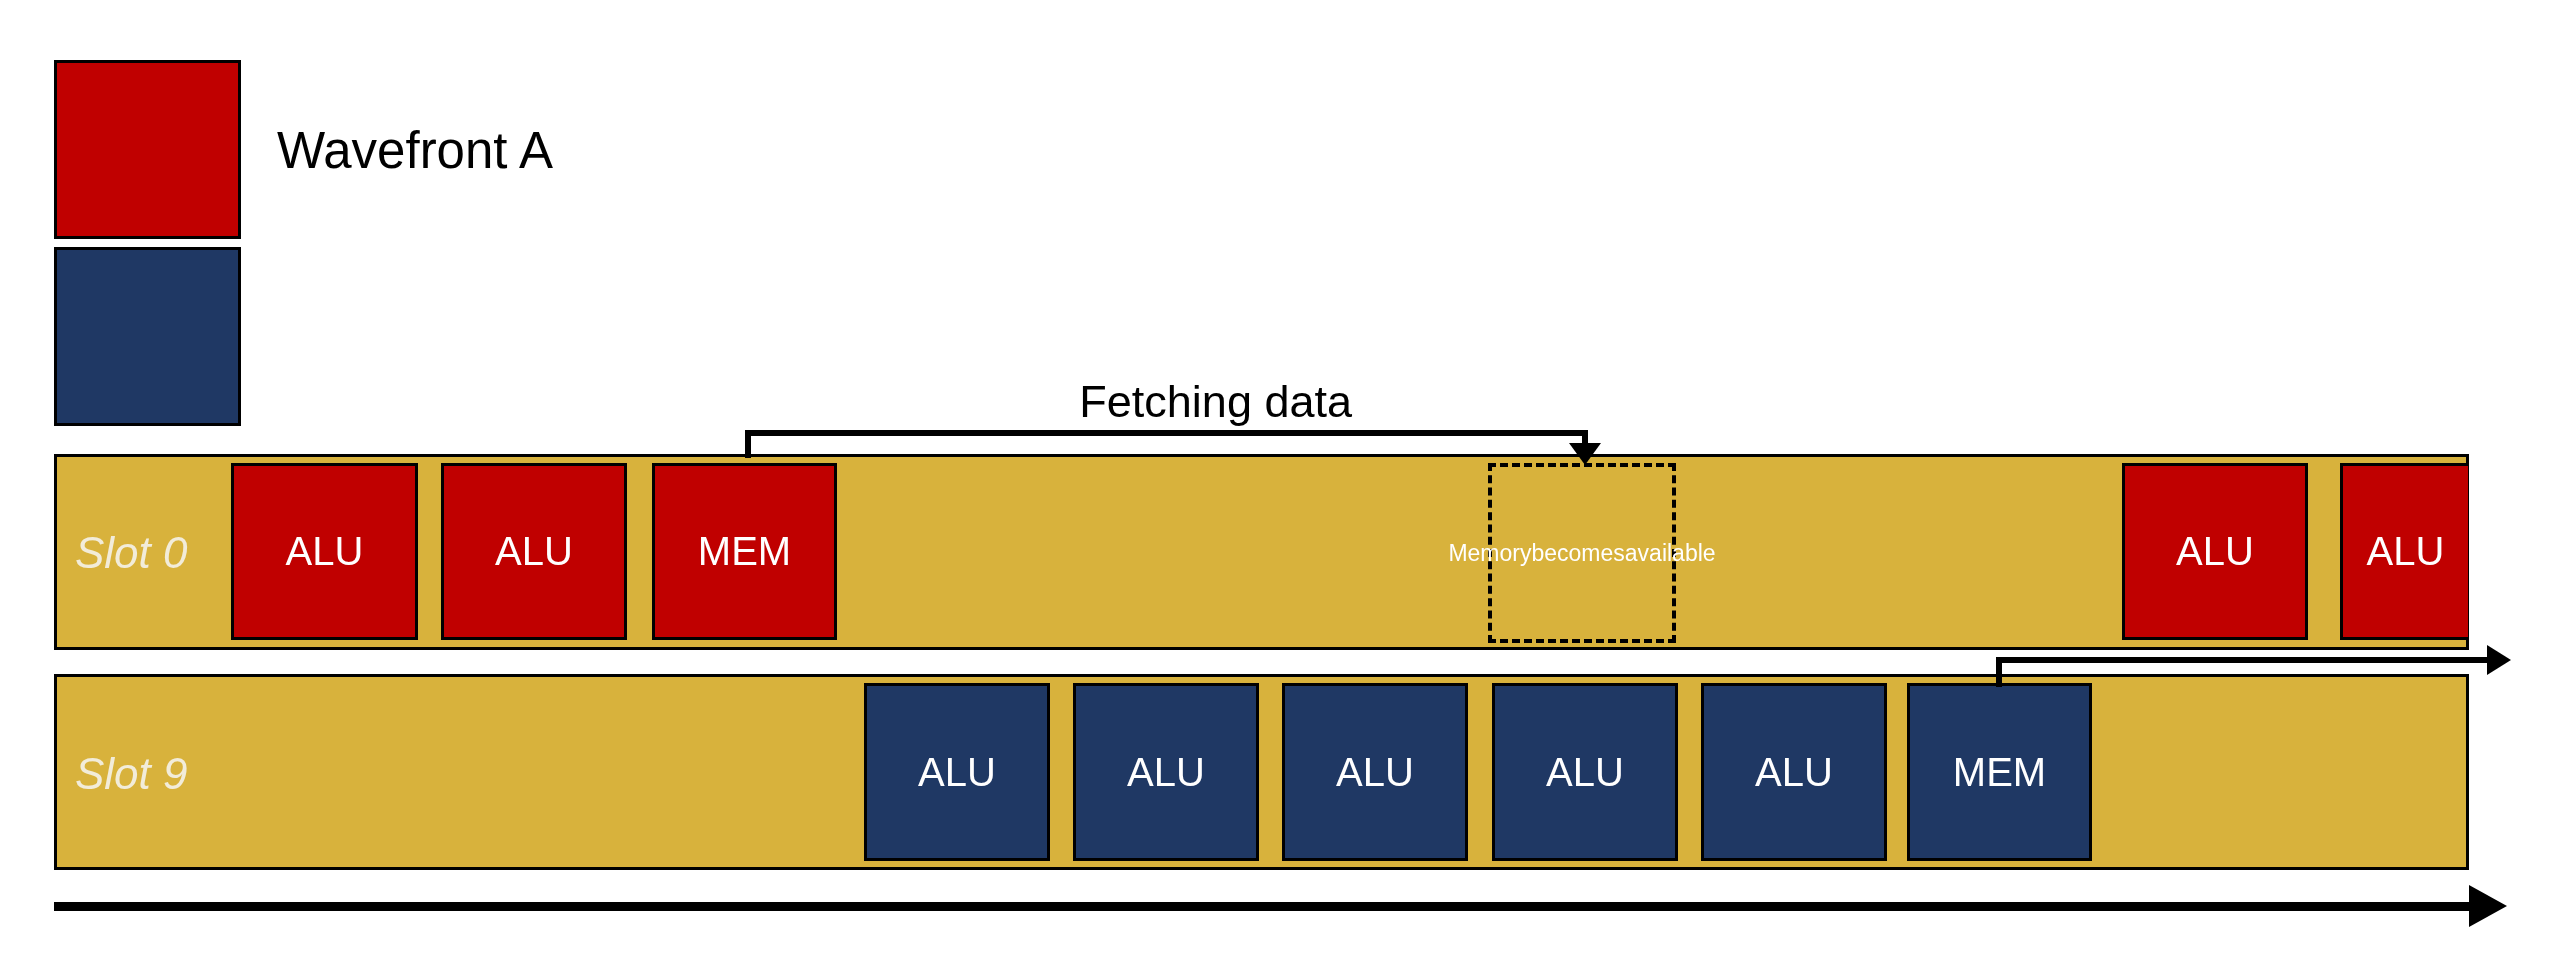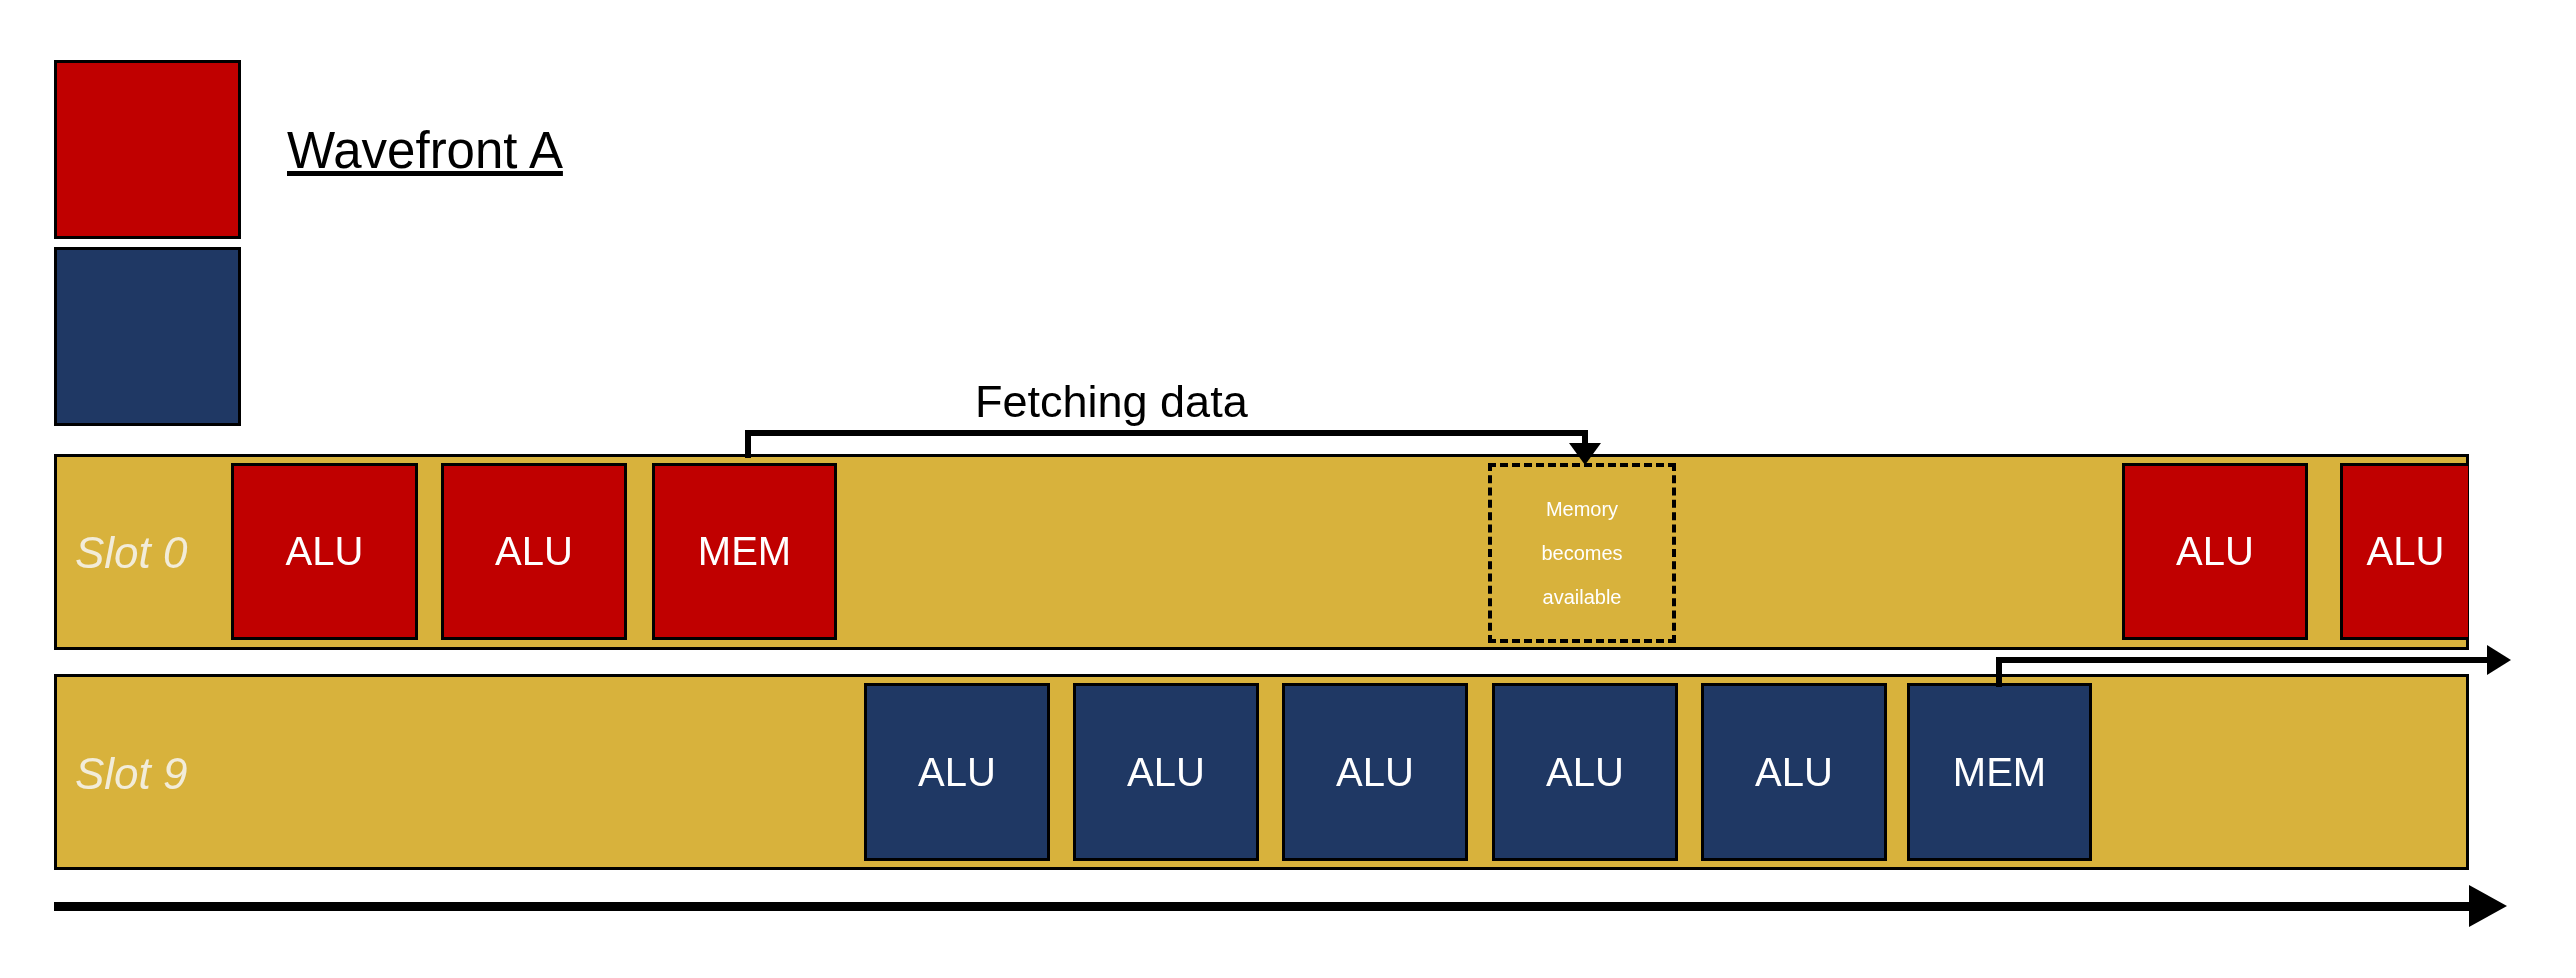--- a/index.html
+++ b/index.html
@@ -36,43 +36,43 @@
     display:flex; align-items:center; justify-content:center;
     color:var(--box_label); font-size:40px;
   }
   .op-red{background:var(--red);}
   .op-blue{background:var(--navy);}
   .op-cut{border-right:none;}
 
   
   .dashed-box{
     border:4.7px dashed var(--line); z-index:2;
-    display:flex; flex-direction:column; align-items:center; justify-content:center;
-    color:var(--box_label); font-size:20px; line-height:44px; text-align:center;
+    display:flex; flex-direction:row; align-items:center; justify-content:center;
+    color:var(--box_label); font-size:23px; line-height:44px; text-align:center;
   }
 
   
   .seg{background:var(--line); z-index:3;}
   .arrowhead{width:0; height:0; z-index:3;}
   .ah-down{border-left:16px solid transparent; border-right:16px solid transparent; border-top:22.6px solid var(--line);}
   .ah-right{border-top:15px solid transparent; border-bottom:15px solid transparent; border-left:24.5px solid var(--line);}
   .ah-right-big{border-top:21px solid transparent; border-bottom:21px solid transparent; border-left:38px solid var(--line);}
 
   .fetch-label, .time-label{
-    font-size:45px; color:#000; text-align:left; line-height:53px; white-space:nowrap; z-index:3;
+    font-size:45px; color:#000; text-align:right; line-height:53px; white-space:nowrap; z-index:3;
   }
   .time-label{font-size:47px;}
 </style>
 </head>
 <body>
 
 <div class="canvas">
 
   <div class="abs swatch swatch-red" style="left:54px; top:60px; width:187px; height:179px;"></div>
-  <div class="abs legend-label" style="left:287px; top:124px;text-decoration:underline;">Wavefront A</div>
+  <div class="abs legend-label" style="left:277px; top:124px;">Wavefront A</div>
 
   <div class="abs swatch swatch-blue" style="left:54px; top:247px; width:187px; height:179px;"></div>
 
   <div class="abs fetch-label" style="left:975px; top:375px; width:377px;">Fetching data</div>
   <div class="abs seg" style="left:745px; top:430px; width:843px; height:5.7px;"></div>
   <div class="abs seg" style="left:745px; top:430px; width:5.7px; height:28px;"></div>
   <div class="abs seg" style="left:1582px; top:430px; width:5.7px; height:19px;"></div>
   <div class="abs arrowhead ah-down" style="left:1569px; top:443px;"></div>
 
   <div class="abs slot-bar" style="left:54px; top:454px; width:2415px; height:196px;"></div>

